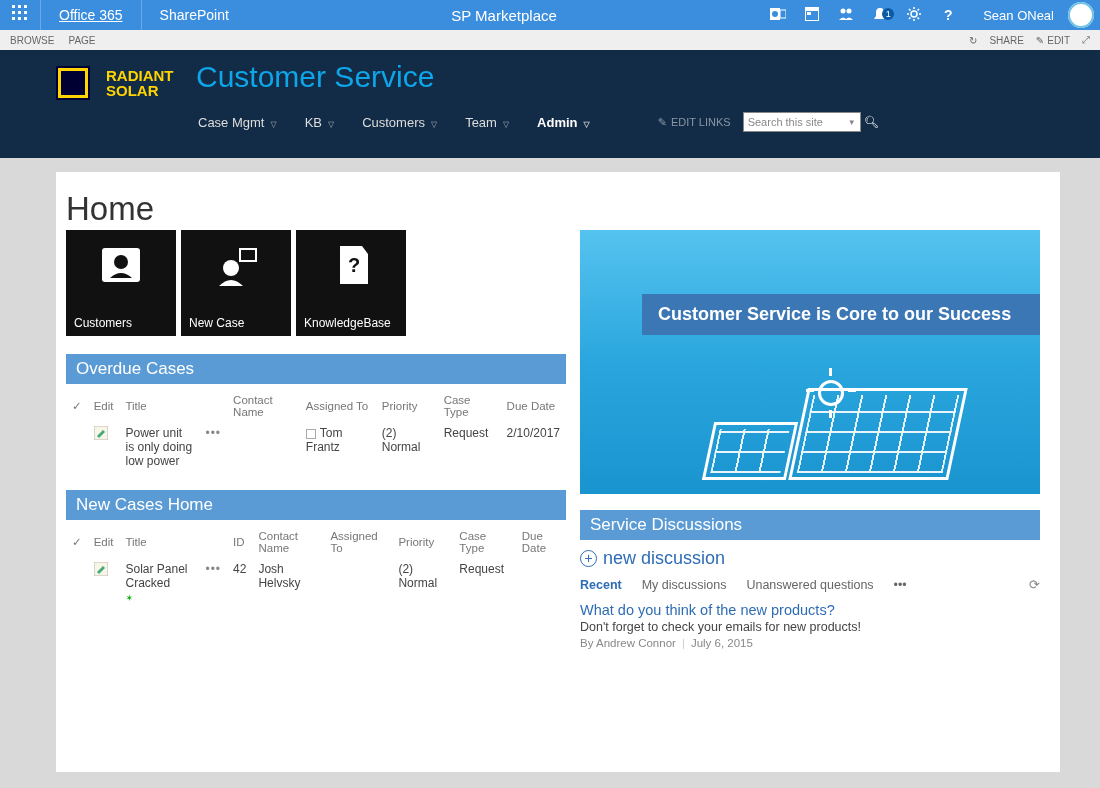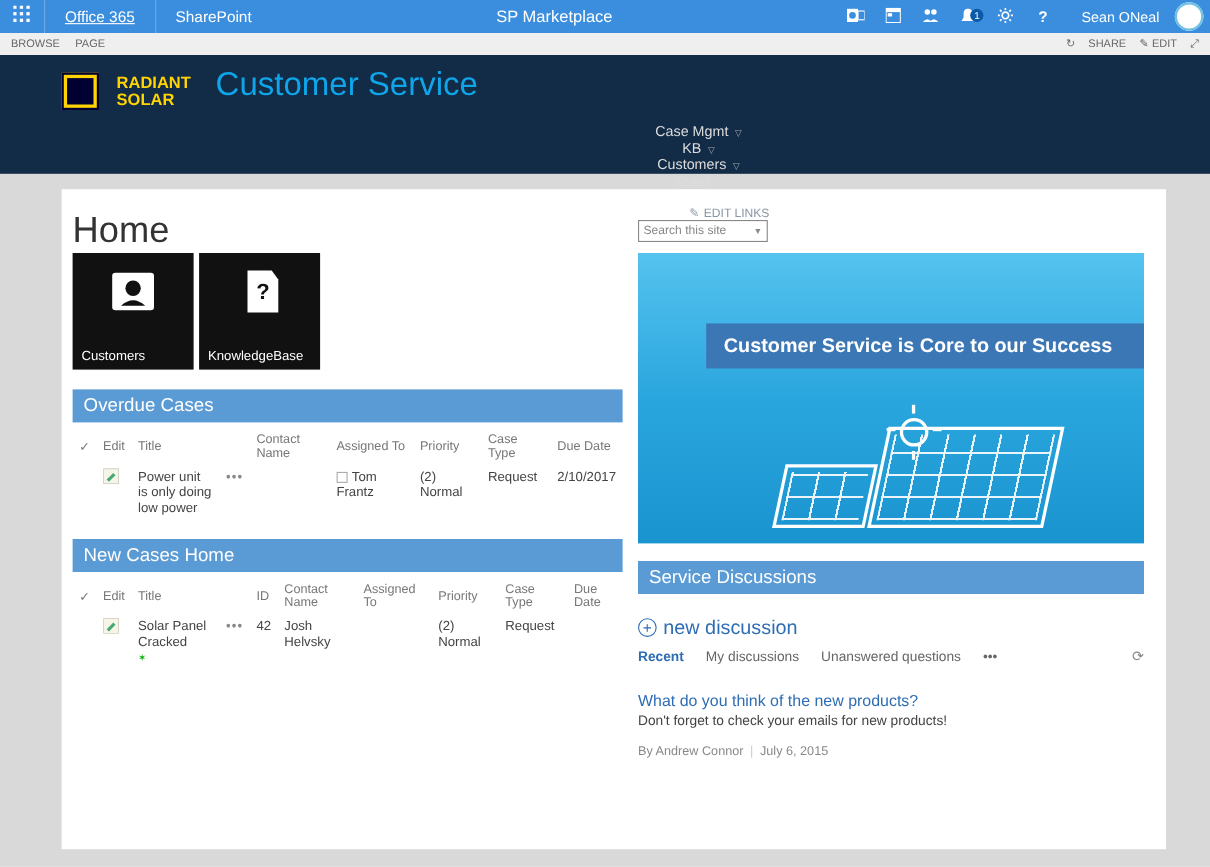--- a/index.html
+++ b/index.html
@@ -29,21 +29,21 @@
 
 .masthead { background:#122b46; height:108px; padding:10px 0 0 56px; color:#fff; position:relative; }
 .masthead .logo-row { display:flex; align-items:flex-start; }
 .masthead .logo { width:122px; height:46px; margin-right:18px; display:flex; align-items:center;gap:10px; }
 .masthead .logo .sq { width:34px; height:34px; background:#ffd400; border:2px solid #003; display:inline-block; position:relative; }
 .masthead .logo .sq::before { content:""; position:absolute; left:3px; top:3px; right:3px; bottom:3px; background:linear-gradient(#003,#003); }
 .masthead .logo .txt { margin-left:6px; font-weight:bold; font-size:15px; line-height:15px; }
 .masthead .logo .t1 { color:#ffd400; }
 .masthead .logo .t2 { color:#ffd400; }
 .masthead .sitetitle { font-size:30px; font-weight:300; color:#0ea5e9; }
-.topnav { display:flex; align-items:center; margin-top:6px; font-size:13px; color:#ddd; padding-left:142px;flex-direction:column; }
+.topnav { display:flex; align-items:center; margin-top:6px; font-size:13px; color:#ddd; padding-left:142px; }
 .topnav .ni { margin-right:28px; cursor:pointer; }
 .topnav .ni .dd { font-size:8px; margin-left:6px; opacity:.7; }
 .topnav .ni.active { color:#fff; font-weight:600; }
 .topnav .editlinks { color:#8a97a5; font-size:11px; margin-right:12px; cursor:pointer;margin-left:40px; }
 .topnav .editlinks .pen { margin-right:4px; }
 .topnav .searchwrap { display:flex; align-items:center; }
 .topnav .search { width:118px; height:20px; background:#fff; border:1px solid #888; font-size:11px; color:#888; padding:0 4px; display:flex; align-items:center; justify-content:space-between; }
 .topnav .search .dd2 { font-size:8px; }
 .topnav .go { width:18px; height:20px; color:#fff; background:transparent; text-align:center; line-height:20px; font-size:12px; margin-left:2px; cursor:pointer; }
 
@@ -80,31 +80,31 @@
 .hero .strap { position:absolute; top:64px; left:62px; right:0; background:#3c77b5; padding:10px 16px; font-size:18px; font-weight:600; }
 .hero .sun { position:absolute; right:186px; top:140px; width:46px; height:46px; }
 .hero .sun .c { width:26px; height:26px; border:3px solid #fff; border-radius:50%; position:absolute; top:10px; left:10px; }
 .hero .sun .ray { position:absolute; width:3px; height:8px; background:#fff; left:21px; }
 .hero .panel { position:absolute; border:3px solid #fff; }
 .hero .panel.big { width:160px; height:92px; right:82px; bottom:14px; transform:skewX(-12deg); }
 .hero .panel.sm { width:84px; height:58px; right:248px; bottom:14px; transform:skewX(-12deg); }
 .hero .panel .grid { position:absolute; inset:4px; background:repeating-linear-gradient(90deg,#fff 0 2px, transparent 2px 24px), repeating-linear-gradient(0deg,#fff 0 2px, transparent 2px 20px); opacity:.9; }
 
 
-.disc .secbar { margin-bottom:20px; }
+.disc .secbar { margin-bottom:8px; }
 .newdisc { color:#2e6db4; font-size:18px; cursor:pointer; margin-bottom:8px; display:flex; align-items:center; }
 .newdisc .plus { display:inline-block; width:17px; height:17px; border:1.5px solid #2e6db4; border-radius:50%; text-align:center; line-height:14px; font-size:14px; margin-right:6px; }
-.dtabs { font-size:12.5px; color:#666; margin-bottom:26px; display:flex; align-items:center; }
+.dtabs { font-size:12.5px; color:#666; margin-bottom:10px; display:flex; align-items:center; }
 .dtabs .dt { margin-right:20px; cursor:pointer; }
 .dtabs .dt.active { color:#2e6db4; font-weight:600; }
 .dtabs .dots { cursor:pointer; margin-right:auto; }
 .dtabs .refresh { color:#888; cursor:pointer; font-size:13px; }
 .thread .q { color:#2e6db4; font-size:14.5px; cursor:pointer; }
 .thread .sub { color:#444; font-size:12.5px; margin-top:2px; }
-.thread .by { color:#888; font-size:11.5px; margin-top:15px; }
+.thread .by { color:#888; font-size:11.5px; margin-top:3px; }
 .thread .by .pipe { margin:0 6px; color:#ccc; }
 </style>
 </head>
 <body>
 
 <div class="suitebar">
   <div class="waffle">
     <svg width="16" height="16" viewBox="0 0 16 16">
         <g fill="#fff">
           <rect width="3" height="3"></rect>
@@ -220,20 +220,31 @@
       <div class="tiles">
         <div class="tile">
           <div class="ticon">
             <svg viewBox="0 0 50 50">
                 <rect x="6" y="8" width="38" height="34" rx="3" fill="#fff"></rect>
                 <circle cx="25" cy="22" r="7" fill="#111"></circle>
                 <path d="M14 38 Q25 28 36 38 Z" fill="#111"></path>
               </svg>
           </div>
           <div class="tlabel">Customers</div>
+        </div>
+        <div class="tile">
+          <div class="ticon">
+            <svg viewBox="0 0 50 50">
+                <circle cx="20" cy="28" r="8" fill="#fff"></circle>
+                <path d="M8 46 Q20 34 32 46 Z" fill="#fff"></path>
+                <rect x="28" y="8" width="18" height="14" fill="#fff"></rect>
+                <rect x="30" y="10" width="14" height="10" fill="#111"></rect>
+              </svg>
+          </div>
+          <div class="tlabel">New Case</div>
         </div>
         <div class="tile">
           <div class="ticon">
             <svg viewBox="0 0 50 50">
                 <path d="M14 6 L36 6 L42 14 L42 44 L14 44 Z" fill="#fff"></path>
                 <text x="28" y="32" font-size="20" fill="#111" text-anchor="middle" font-weight="bold">?</text>
               </svg>
           </div>
           <div class="tlabel">KnowledgeBase</div>
         </div>

